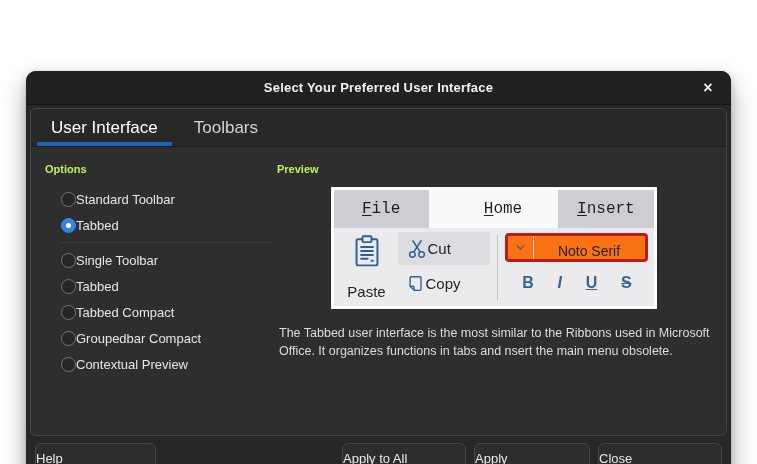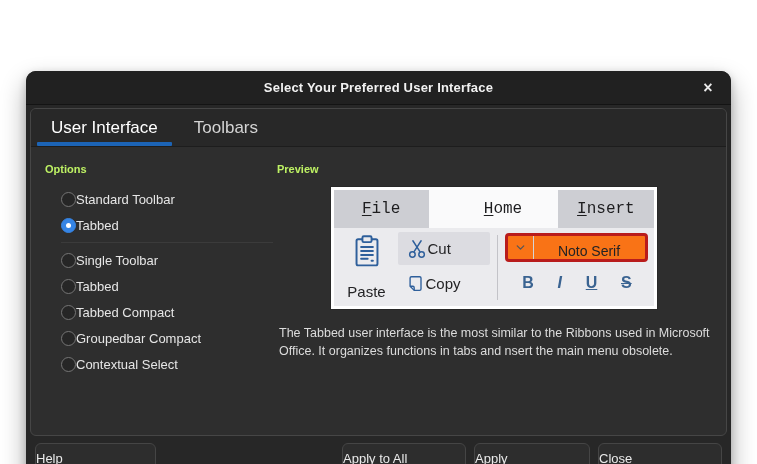--- a/index.html
+++ b/index.html
@@ -178,21 +178,21 @@
           <div class="radio-row">
             <span class="radio"></span>
             <span class="radio-label">Tabbed Compact</span>
           </div>
           <div class="radio-row">
             <span class="radio"></span>
             <span class="radio-label">Groupedbar Compact</span>
           </div>
           <div class="radio-row">
             <span class="radio"></span>
-            <span class="radio-label">Contextual Select</span>
+            <span class="radio-label">Contextual Preview</span>
           </div>
         </div>
 
         <div class="preview-col">
           <div class="section-header">Preview</div>
 
           <div class="ribbon-wrap">
             <div class="ribbon">
               <div class="ribbon-tabs">
                 <div class="rtab">

